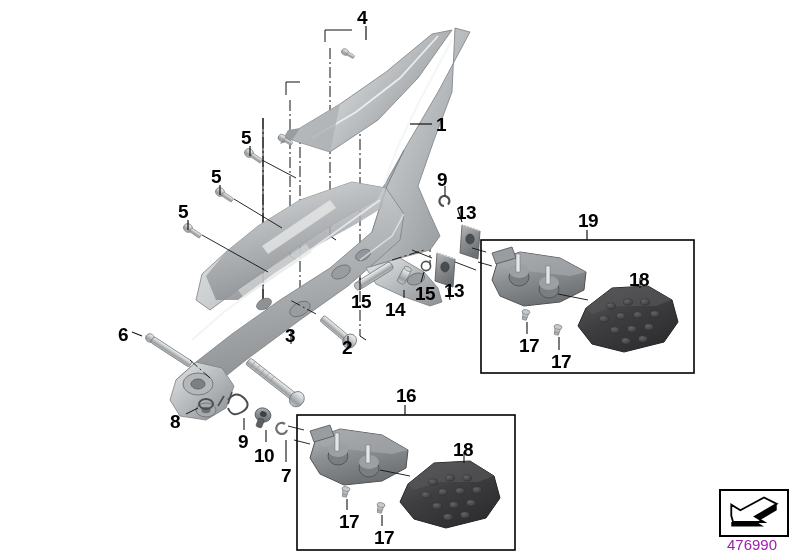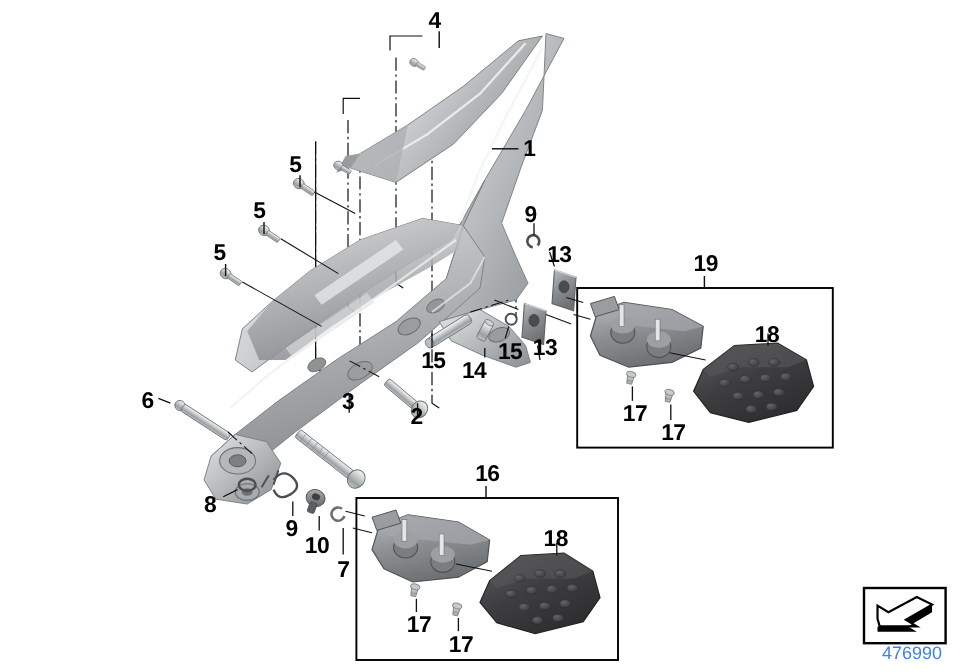--- a/index.html
+++ b/index.html
@@ -6,22 +6,22 @@
   html,body{margin:0;padding:0;background:#ffffff;}
   body{width:800px;height:560px;overflow:hidden;
        font-family:"Liberation Sans",sans-serif;}
   #stage{position:relative;width:800px;height:560px;background:#fff;}
   svg#art{position:absolute;left:0;top:0;width:800px;height:560px;}
   .lbl{position:absolute;font-weight:bold;font-size:19px;color:#000;
        font-family:"Liberation Sans",sans-serif;line-height:1;
        letter-spacing:-0.5px;}
   #idbox{position:absolute;left:719px;top:489px;width:66px;height:44px;
          border:2px solid #000;background:#fff;}
-  #idnum{position:absolute;left:719px;top:536px;width:66px;text-align:right;
-         font-size:15px;color:#3b82f6;font-family:"Liberation Sans",sans-serif;}
+  #idnum{position:absolute;left:719px;top:536px;width:66px;text-align:center;
+         font-size:15px;color:#a21caf;font-family:"Liberation Sans",sans-serif;}
 </style>
 </head>
 <body>
 
 <div id="stage">
 
   <svg id="art" viewBox="0 0 800 560">
     <defs>
       <linearGradient id="gMetalA" x1="0" y1="0" x2="1" y2="1">
         <stop offset="0" stop-color="#e4e6e7"></stop>

